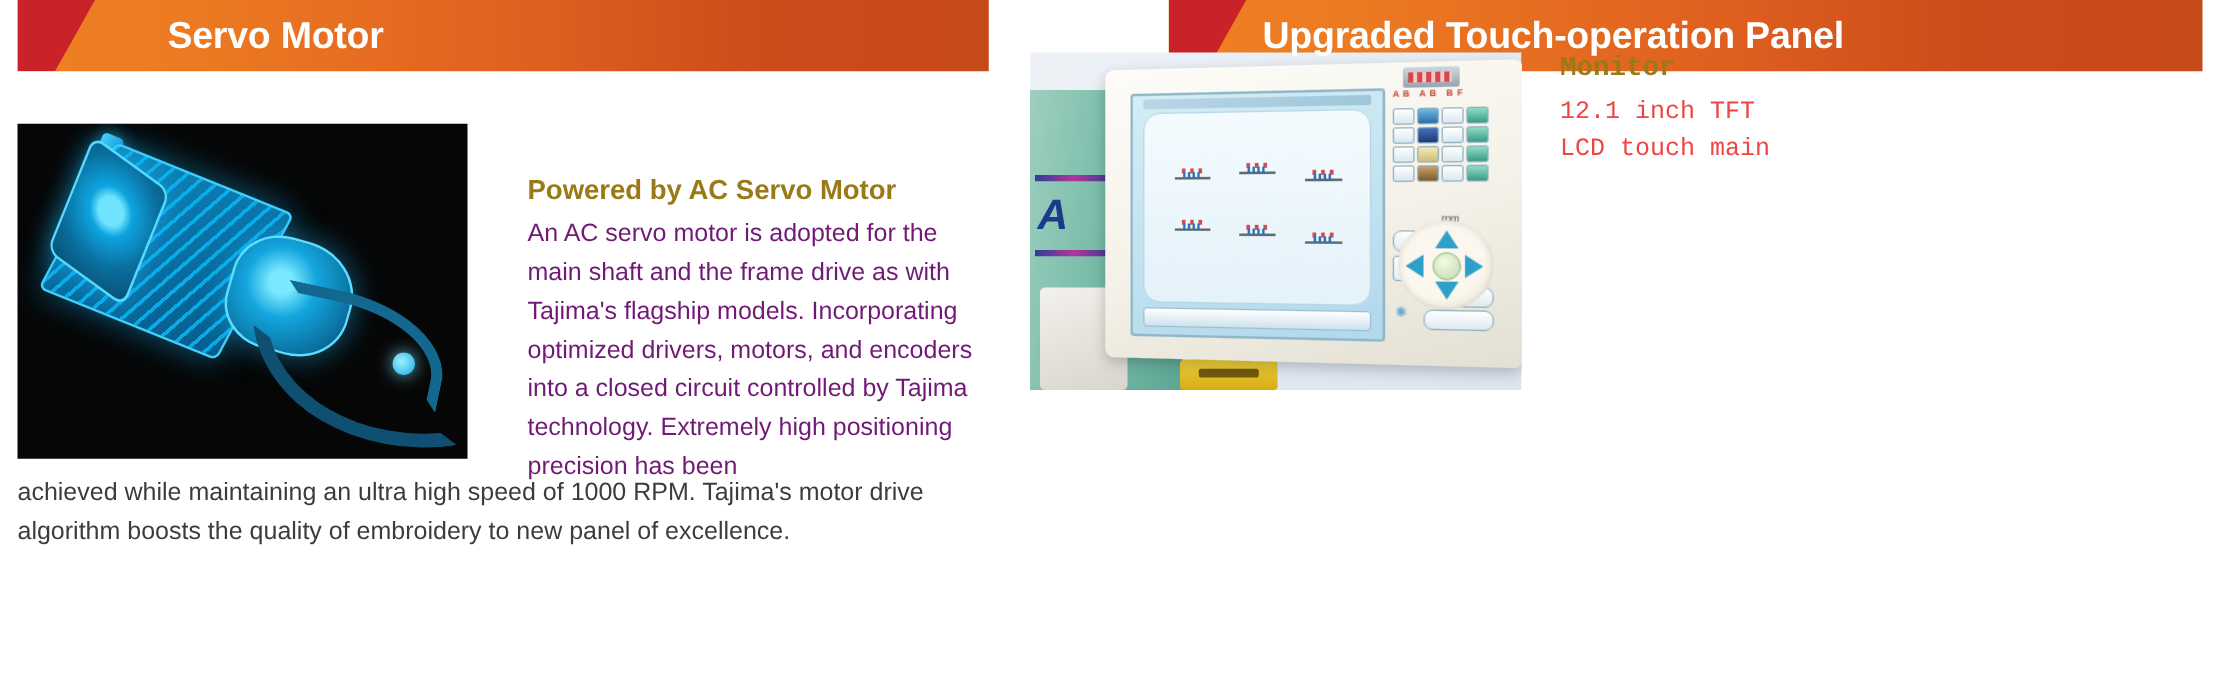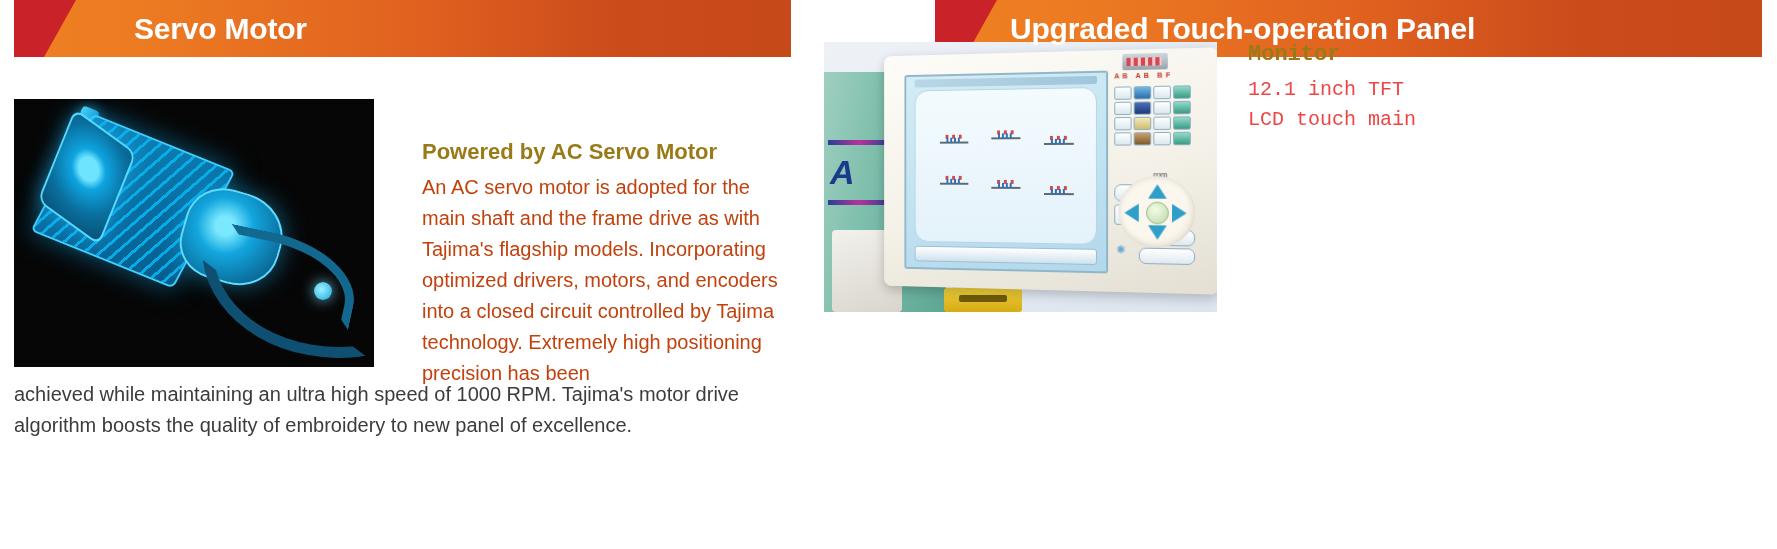--- a/index.html
+++ b/index.html
@@ -179,21 +179,21 @@
     color: #9a7a16;
     font-size: 22px;
     font-weight: bold;
     margin: 0 0 8px 0;
     line-height: 1.15;
     white-space: nowrap;
   }
   .body-text {
     font-size: 20px;
     line-height: 31px;
-    color: #c2410c;
+    color: #701a75;
     margin: 0;
   }
 
   .left-wide-text {
     position: absolute;
     left: 14px;
     top: 322px;
     width: 760px;
     font-size: 20px;
     line-height: 31px;

